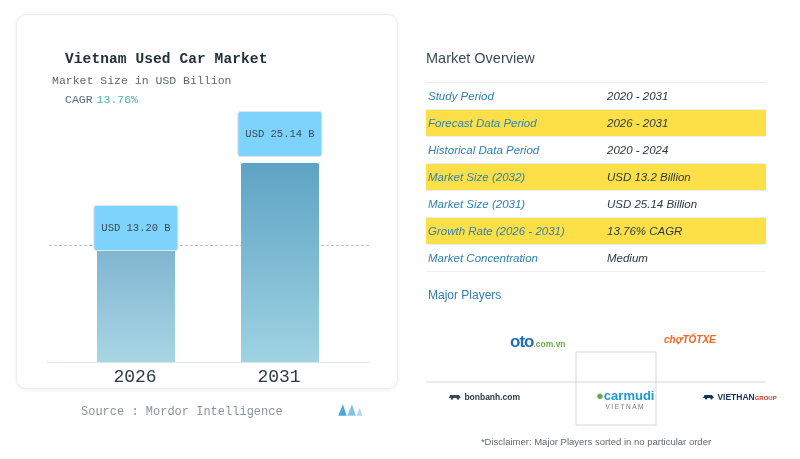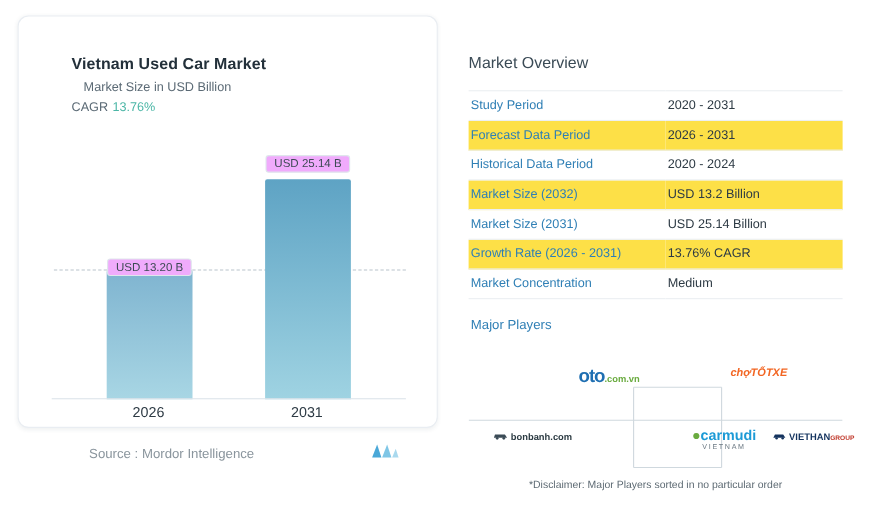--- a/index.html
+++ b/index.html
@@ -29,32 +29,33 @@
     position: relative;
     width: 382px;
     height: 375px;
     background: #ffffff;
     border: 1px solid #e9edf2;
     border-radius: 10px;
     box-shadow: 0 1px 4px rgba(30,50,70,0.07);
     box-sizing: border-box;
     padding: 26px 22px 14px 22px;
     flex: 0 0 auto;
+    font-family: Liberation Mono, monospace;
   }
   .chart-title {
     font-size: 14.5px;
     font-weight: bold;
     color: #23303a;
     letter-spacing: .1px;
     margin: 10px 0 0 26px;
   }
   .chart-subtitle {
     font-size: 11.5px;
     color: #5b6a75;
-    margin: 7px 0 0 37px;
+    margin: 7px 0 0 13px;
   }
   .chart-cagr {
     font-size: 11.5px;
     color: #5b6a75;
     margin: 6px 0 0 26px;
   }
   .chart-cagr .cagr-value {
     color: #4bb6a6;
     margin-left: 4px;
   }
@@ -91,26 +92,26 @@
     display: flex;
     flex-direction: column;
     align-items: center;
     justify-content: flex-end;
     height: 100%;
   }
   .bar-label {
     position: absolute;
     left: 50%;
     transform: translateX(-50%);
-    background: #f0abfc;
+    background: #7dd3fc;
     border: 1px solid #dfe6ec;
     border-radius: 3px;
     font-size: 10.5px;
     color: #3c4a54;
-    padding: 1px 7px;
+    padding: 16px 7px;
     white-space: nowrap;
   }
   .bar {
     width: 78px;
     border-radius: 2px 2px 0 0;
   }
   .bar-2026 {
     height: 118px;
     background: linear-gradient(180deg, #7fb4d0 0%, #a8d6e4 100%);
   }
@@ -130,21 +131,21 @@
     left: 0;
     right: 0;
     top: 352px;
     display: flex;
     justify-content: center;
     gap: 66px;
   }
   .xlabel {
     width: 78px;
     text-align: center;
-    font-size: 13px;
+    font-size: 18px;
     color: #2d3a44;
   }
   .source {
     position: absolute;
     left: 64px;
     top: 390px;
     font-size: 12px;
     color: #8a959d;
   }
   .mi-logo {
@@ -164,20 +165,21 @@
   }
   .overview-title {
     font-size: 14.5px;
     color: #3b4b56;
     margin: 14px 0 16px 0;
   }
   table.facts {
     width: 100%;
     border-collapse: collapse;
     table-layout: fixed;
+    font-style: italic;
   }
   table.facts td {
     font-size: 11.5px;
     padding: 7px 2px;
     border-bottom: 1px solid #eceff2;
     vertical-align: middle;
   }
   table.facts tr:first-child td {
     border-top: 1px solid #eceff2;
   }
@@ -201,25 +203,25 @@
     position: relative;
     height: 110px;
     margin-top: 2px;
   }
   .p-logo {
     position: absolute;
     font-size: 11px;
     font-weight: bold;
     white-space: nowrap;
   }
-  .oto { left: 100px; top: 12px; color: #1f6fb2; }
+  .oto { left: 84px; top: 12px; color: #1f6fb2; }
   .oto .dom { color: #6aab3f; font-size: 8.5px; font-weight: bold; }
   .chotot { left: 238px; top: 14px; color: #f26522; font-size: 10px; font-style: italic; }
   .bonbanh { left: 22px; top: 72px; color: #2b3a42; font-size: 8.5px; }
-  .carmudi { left: 170px; top: 68px; color: #1c9ad6; font-size: 13px; margin-left: 33px; }
+  .carmudi { left: 170px; top: 68px; color: #1c9ad6; font-size: 13px; }
   .carmudi .sub { display:block; color:#6d7a84; font-size: 6.5px; letter-spacing: 1.5px; text-align: center; font-weight: normal;}
   .viethan { left: 276px; top: 72px; color: #14335e; font-size: 8.5px; }
   .viethan .red { color: #c0392b; font-size: 6px; }
   .grid-lines {
     position: absolute;
     left: 0; top: 0; right: 0; bottom: 0;
   }
   .disclaimer {
     font-size: 9.5px;
     color: #5d6a73;

